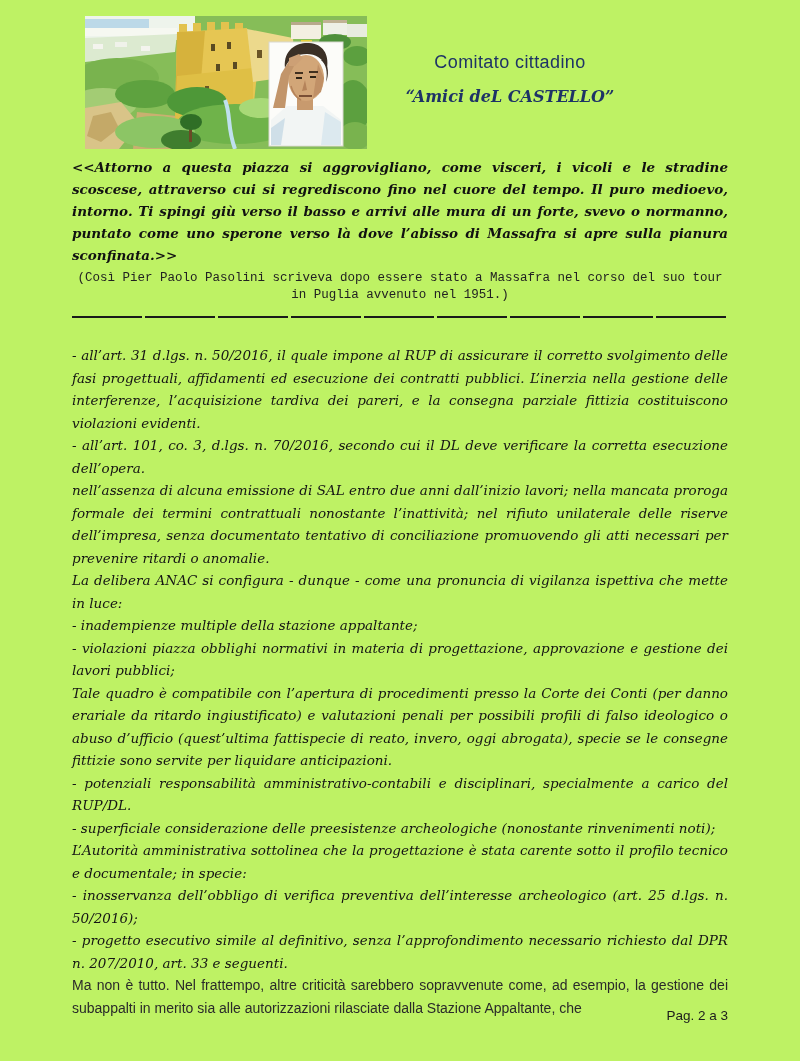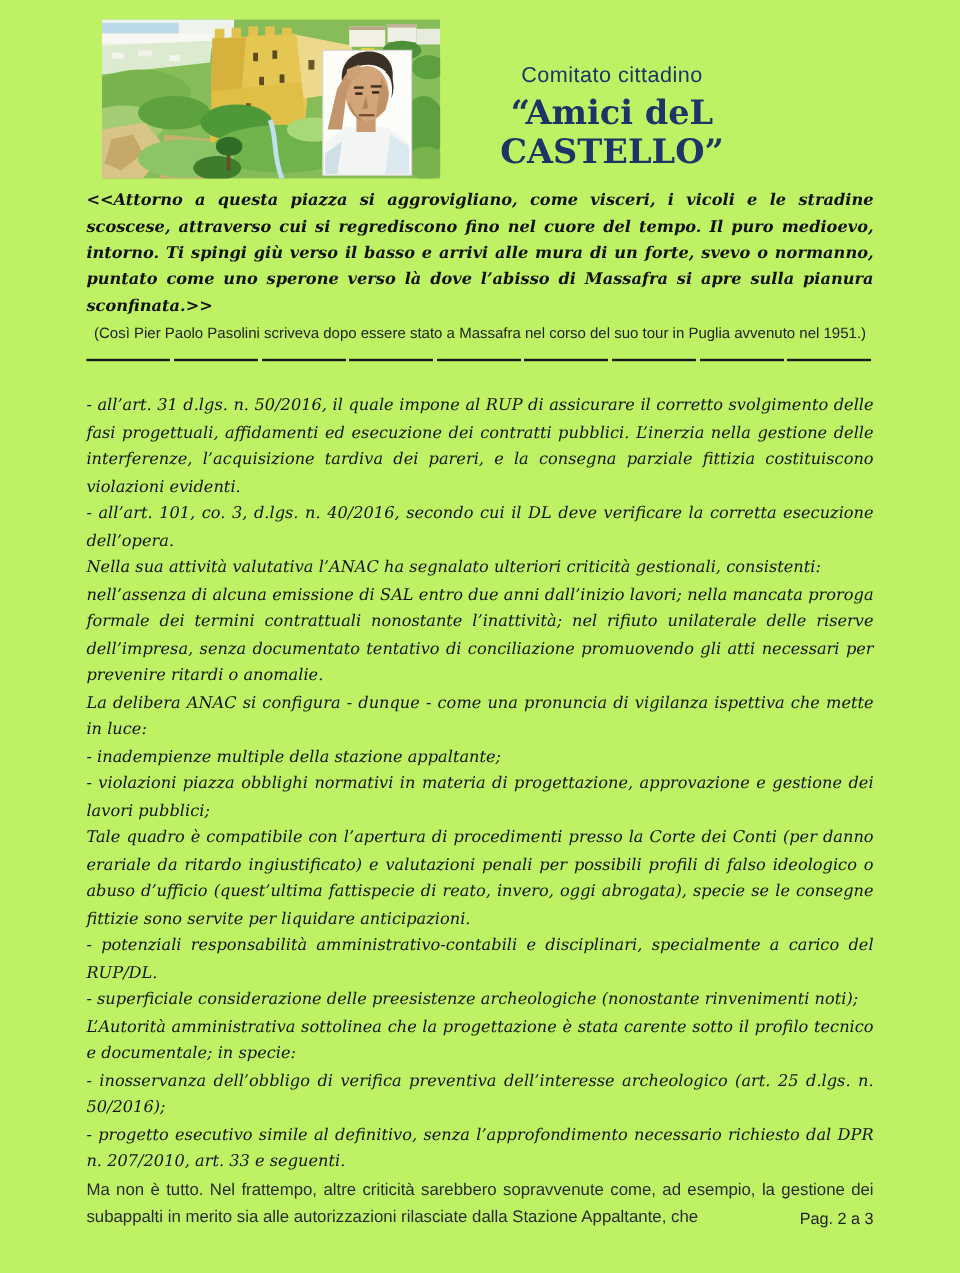--- a/index.html
+++ b/index.html
@@ -19,37 +19,37 @@
   }
   .org{
     position:absolute;left:378px;top:52px;width:264px;
     text-align:center;color:#1e3366;
   }
   .org-line1{
     font-family:"Liberation Sans",sans-serif;
     font-size:18px;letter-spacing:.4px;
   }
   .org-line2{
-    margin-top:4px;
+    margin-top:14px;
     font-family:"DejaVu Serif","Liberation Serif",serif;
-    font-weight:bold;
-    font-size:28px;
+    font-style:italic;font-weight:bold;
+    font-size:16px;
   }
   
   .content{margin:0 72px;}
   .quote{
     margin:6px 0 0 0;
     font-family:"DejaVu Serif","Liberation Serif",serif;
     font-style:italic;font-weight:bold;
     font-size:13.5px;line-height:22px;
     text-align:justify;color:#111;
   }
   .quote-caption{
     margin:4px 0 0 0;
-    font-family:Liberation Sans, sans-serif;
+    font-family:Liberation Mono, monospace;
     font-size:12.5px;line-height:17px;
     text-align:center;color:#222;
   }
   .separator{
     margin-top:12px;height:2px;
     background:repeating-linear-gradient(to right,#1a1a1a 0 70px,transparent 70px 73px);
   }
   .bodytext{margin-top:26px;}
   .para{margin:0;text-align:justify;line-height:22.5px;}
   .para-italic{
@@ -168,22 +168,21 @@
     </div>
   </div>
 
   <div class="content">
     <p class="quote">&lt;&lt;Attorno a questa piazza si aggrovigliano, come visceri, i vicoli e le stradine scoscese, attraverso cui si regrediscono fino nel cuore del tempo. Il puro medioevo, intorno. Ti spingi giù verso il basso e arrivi alle mura di un forte, svevo o normanno, puntato come uno sperone verso là dove l’abisso di Massafra si apre sulla pianura sconfinata.&gt;&gt;</p>
     <p class="quote-caption">(Così Pier Paolo Pasolini scriveva dopo essere stato a Massafra nel corso del suo tour in Puglia avvenuto nel 1951.)</p>
     <div class="separator"></div>
 
     <main class="bodytext" id="body-paragraphs">
         <p class="para para-italic">- all’art. 31 d.lgs. n. 50/2016, il quale impone al RUP di assicurare il corretto svolgimento delle fasi progettuali, affidamenti ed esecuzione dei contratti pubblici. L’inerzia nella gestione delle interferenze, l’acquisizione tardiva dei pareri, e la consegna parziale fittizia costituiscono violazioni evidenti.</p>
-        <p class="para para-italic">- all’art. 101, co. 3, d.lgs. n. 40/2016, secondo cui il DL deve verificare la corretta esecuzione dell’opera.</p>
-        <p class="para para-italic">Nella sua attività valutativa l’ANAC ha segnalato ulteriori criticità gestionali, consistenti:</p>
+        <p class="para para-italic">- all’art. 101, co. 3, d.lgs. n. 70/2016, secondo cui il DL deve verificare la corretta esecuzione dell’opera.</p>
         <p class="para para-italic">nell’assenza di alcuna emissione di SAL entro due anni dall’inizio lavori; nella mancata proroga formale dei termini contrattuali nonostante l’inattività; nel rifiuto unilaterale delle riserve dell’impresa, senza documentato tentativo di conciliazione promuovendo gli atti necessari per prevenire ritardi o anomalie.</p>
         <p class="para para-italic">La delibera ANAC si configura - dunque - come una pronuncia di vigilanza ispettiva che mette in luce:</p>
         <p class="para para-italic">- inadempienze multiple della stazione appaltante;</p>
         <p class="para para-italic">- violazioni piazza obblighi normativi in materia di progettazione, approvazione e gestione dei lavori pubblici;</p>
         <p class="para para-italic">Tale quadro è compatibile con l’apertura di procedimenti presso la Corte dei Conti (per danno erariale da ritardo ingiustificato) e valutazioni penali per possibili profili di falso ideologico o abuso d’ufficio (quest’ultima fattispecie di reato, invero, oggi abrogata), specie se le consegne fittizie sono servite per liquidare anticipazioni.</p>
         <p class="para para-italic">- potenziali responsabilità amministrativo-contabili e disciplinari, specialmente a carico del RUP/DL.</p>
         <p class="para para-italic">- superficiale considerazione delle preesistenze archeologiche (nonostante rinvenimenti noti);</p>
         <p class="para para-italic">L’Autorità amministrativa sottolinea che la progettazione è stata carente sotto il profilo tecnico e documentale; in specie:</p>
         <p class="para para-italic">- inosservanza dell’obbligo di verifica preventiva dell’interesse archeologico (art. 25 d.lgs. n. 50/2016);</p>
         <p class="para para-italic">- progetto esecutivo simile al definitivo, senza l’approfondimento necessario richiesto dal DPR n. 207/2010, art. 33 e seguenti.</p>

